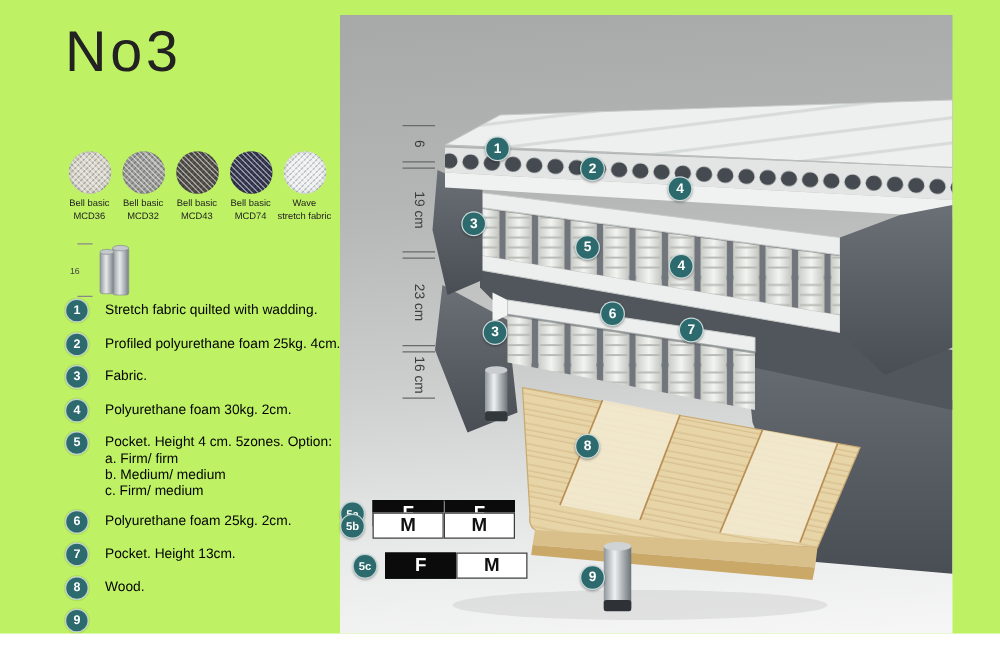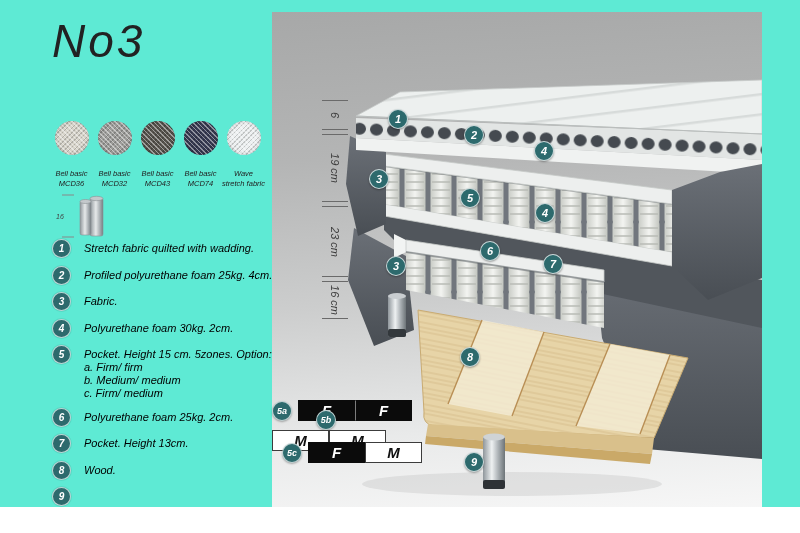--- a/index.html
+++ b/index.html
@@ -1,33 +1,33 @@
 <!DOCTYPE html>
 <html><head>
 <meta charset="utf-8">
 <style>
   html,body{margin:0;padding:0;background:#fff;}
-  #page{position:relative;width:800px;height:507px;background:#5eead4;overflow:hidden;
-        font-family:"Liberation Sans",sans-serif;color:#111;font-style:italic;}
+  #page{position:relative;width:800px;height:507px;background:#bef264;overflow:hidden;
+        font-family:"Liberation Sans",sans-serif;color:#111;}
 
   
   .title{position:absolute;left:52px;top:14px;font-size:46px;font-weight:300;
          letter-spacing:3px;color:#222;}
   .subtitle{position:absolute;left:55px;top:74px;font-size:19px;font-weight:300;
             letter-spacing:1px;color:#2b2b2b;}
 
   .swatch-row{position:absolute;left:50px;top:121px;display:flex;width:216px;}
   .swatch-col{width:43px;text-align:center;}
   .swatch{width:34px;height:34px;border-radius:50%;margin:0 auto;position:relative;
           box-shadow:inset 0 0 4px rgba(0,0,0,.25);}
   .swatch::before{content:"";position:absolute;inset:0;border-radius:50%;
     background:
       repeating-linear-gradient(45deg,rgba(255,255,255,.45) 0 1.2px,transparent 1.2px 3.2px),
       repeating-linear-gradient(-45deg,rgba(0,0,0,.18) 0 1.2px,transparent 1.2px 3.4px);}
-  .swatch-label{font-size:7.5px;line-height:1.3;color:#222;margin-top:14px;}
+  .swatch-label{font-size:7.5px;line-height:1.3;color:#222;margin-top:3px;}
 
   .leg-icon-box{position:absolute;left:54px;top:188px;width:64px;height:54px;}
 
   .legend{position:absolute;left:52px;top:239px;width:232px;}
   .legend-item{display:flex;margin-bottom:7.5px;}
   .num-badge{flex:0 0 auto;width:17px;height:17px;border-radius:50%;background:#2d6a6d;
              border:1px solid rgba(255,255,255,.7);color:#fff;font-size:10px;font-weight:bold;
              display:flex;align-items:center;justify-content:center;margin-right:13px;
              box-shadow:0 0 0 1px rgba(0,0,0,.08);}
   .legend-text{font-size:11px;line-height:13px;padding-top:3px;color:#000;}
@@ -139,21 +139,21 @@
       <div class="num-badge">3</div>
       <div class="legend-text">Fabric.</div>
     </div>
     <div class="legend-item">
       <div class="num-badge">4</div>
       <div class="legend-text">Polyurethane foam 30kg. 2cm.</div>
     </div>
     <div class="legend-item">
       <div class="num-badge">5</div>
       <div class="legend-text">
-        <span>Pocket. Height 15 cm. 5zones. Option:</span>
+        <span>Pocket. Height 4 cm. 5zones. Option:</span>
         <div class="legend-sub">a. Firm/ firm</div>
         <div class="legend-sub">b. Medium/ medium</div>
         <div class="legend-sub">c. Firm/ medium</div>
       </div>
     </div>
     <div class="legend-item">
       <div class="num-badge">6</div>
       <div class="legend-text">Polyurethane foam 25kg. 2cm.</div>
     </div>
     <div class="legend-item">
@@ -284,21 +284,21 @@
   <div class="diag-badge" style="left:460px;top:347px;">8</div>
   <div class="diag-badge" style="left:464px;top:452px;">9</div>
 
   <div class="firm-row" style="left:272px;top:400px;">
     <div class="firm-badge">5a</div>
     <div class="firm-cells">
       <div class="firm-cell filled">F</div>
       <div class="firm-cell filled">F</div>
     </div>
   </div>
-  <div class="firm-row" style="left:272px;top:410px;flex-direction:column;">
+  <div class="firm-row" style="left:272px;top:410px;">
     <div class="firm-badge">5b</div>
     <div class="firm-cells">
       <div class="firm-cell open">M</div>
       <div class="firm-cell open">M</div>
     </div>
   </div>
   <div class="firm-row" style="left:282px;top:442px;">
     <div class="firm-badge">5c</div>
     <div class="firm-cells">
       <div class="firm-cell filled">F</div>

